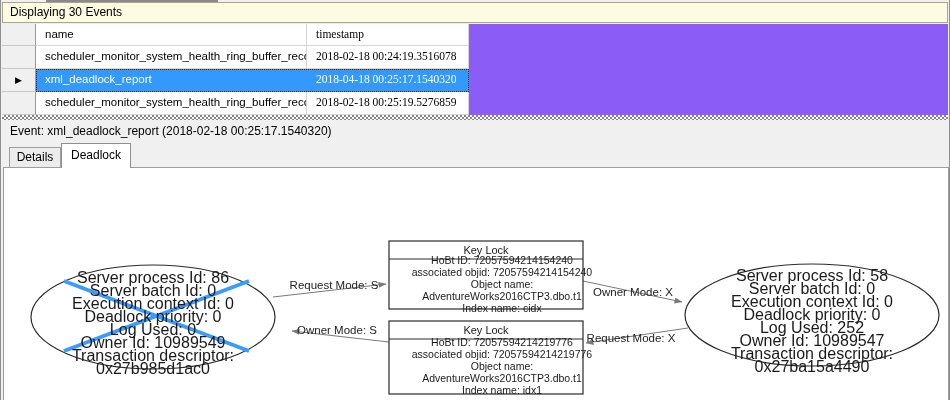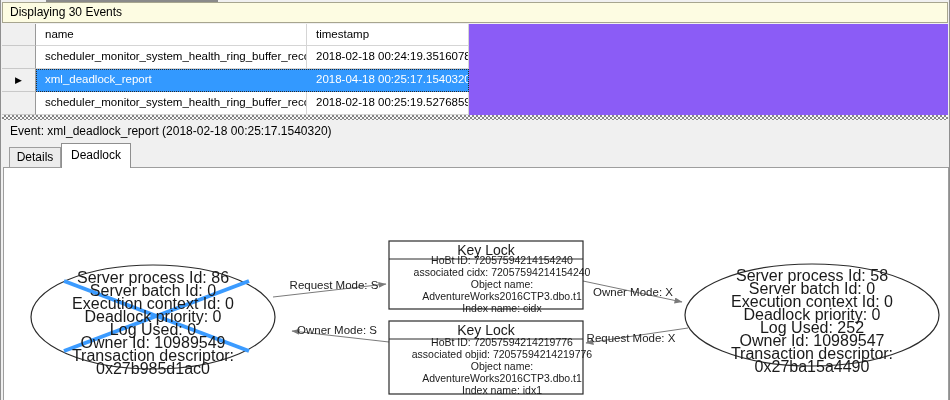--- a/index.html
+++ b/index.html
@@ -21,21 +21,21 @@
     position:absolute; top:0; height:100%; background:#fff; color:#000;
     font-size:11.5px; line-height:21px; padding-left:9px; white-space:nowrap; overflow:hidden;
     border-right:1px solid #d5d5d5; border-bottom:1px solid #d5d5d5;
   }
   .gutter {
     position:absolute; left:0; top:0; width:34px; height:100%;
     background:#f0f0f0; border-right:1px solid #999; border-bottom:1px solid #c9c9c9;
     text-align:center; color:#000; font-size:9px; line-height:22px;
   }
   .c-name { left:34px; width:271px; }
-  .c-ts   { left:305px; width:162px; }
+  .c-ts   { left:305px; width:162px;font-family:Liberation Serif, serif; }
   .row-1 { top:22px; } .row-2 { top:45px; } .row-3 { top:68px; }
   .row-1, .row-2, .row-3 { height:23px; }
   .sel .cell { background:#3399ff; color:#fff; border-right:1px solid #3399ff; border-bottom:1px solid #3399ff; }
   .sel-outline { position:absolute; left:34px; top:45px; width:433px; height:23px; outline:1px dotted #2b2b2b; outline-offset:-1px; pointer-events:none; z-index:2; }
   .splitter {
     position:absolute; top:115px; left:1px; width:946px; height:5px;
     background:repeating-conic-gradient(#868686 0% 25%, #f7f7f7 25% 50%);
     background-size:4px 4px; cursor:row-resize;
   }
   .event-bar {
@@ -56,21 +56,21 @@
   .pane {
     position:absolute; top:167px; left:2px; width:946px; height:233px;
     background:#fff; border:1px solid #9e9e9e; border-bottom:none; z-index:2;
   }
   .pane svg { position:absolute; left:0; top:0; }
   .node-text {
     position:absolute; width:220px; text-align:center; font-size:16px; line-height:13px;
     color:#1a1a1a; z-index:4; pointer-events:none;
   }
   .lock-title {
-    position:absolute; width:194px; text-align:center; font-size:14px; line-height:18px;
+    position:absolute; width:194px; text-align:center; font-size:11px; line-height:18px;
     color:#1a1a1a; z-index:4; pointer-events:none;
   }
   .lock-body {
     position:absolute; width:194px; text-align:center; font-size:10.5px; line-height:12px;
     color:#1a1a1a; z-index:4; pointer-events:none; display:flex; flex-direction:column; justify-content:center;margin-left:16px;
   }
   .edge-label {
     position:absolute; transform:translateX(-50%); white-space:nowrap;
     font-size:11.5px; line-height:14px; color:#222; z-index:4;
   }
@@ -163,21 +163,21 @@
       <div>Execution context Id: 0</div>
       <div>Deadlock priority: 0</div>
       <div>Log Used: 252</div>
       <div>Owner Id: 10989547</div>
       <div>Transaction descriptor: 0x27ba15a4490</div>
     </div>
 
     <div class="lock-title" style="left:385px; top:73px;">Key Lock</div>
     <div class="lock-body" style="left:385px; top:92px; height:48px;">
       <div>HoBt ID: 72057594214154240</div>
-      <div>associated cidx: 72057594214154240</div>
+      <div>associated objid: 72057594214154240</div>
       <div>Object name: AdventureWorks2016CTP3.dbo.t1</div>
       <div>Index name: cidx</div>
     </div>
 
     <div class="lock-title" style="left:385px; top:153px;">Key Lock</div>
     <div class="lock-body" style="left:385px; top:172px; height:52px;">
       <div>HoBt ID: 72057594214219776</div>
       <div>associated objid: 72057594214219776</div>
       <div>Object name: AdventureWorks2016CTP3.dbo.t1</div>
       <div>Index name: idx1</div>

